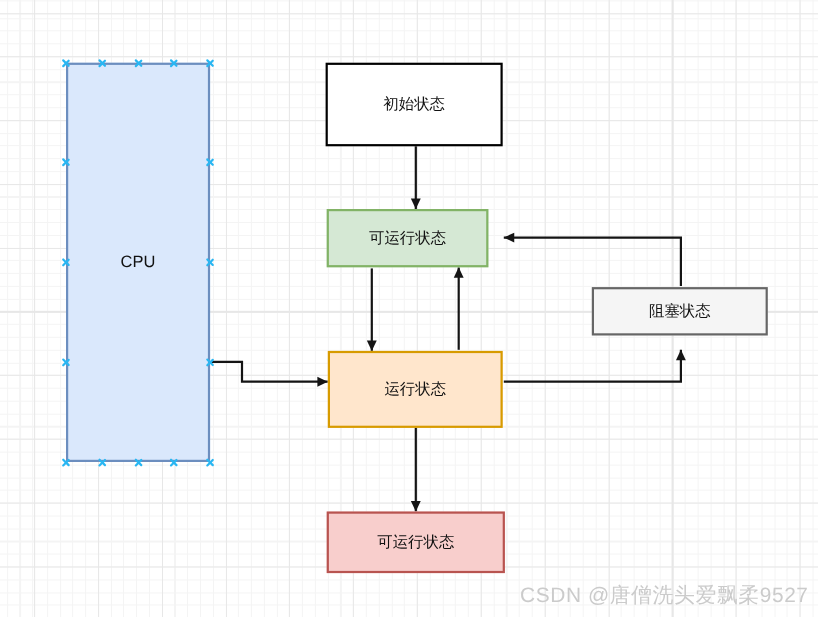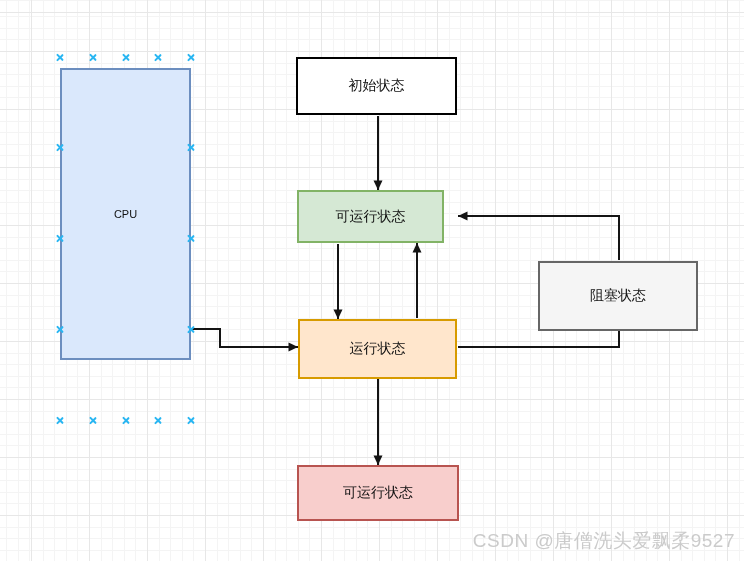--- a/index.html
+++ b/index.html
@@ -16,25 +16,25 @@
       repeating-linear-gradient(0deg,  #f4f4f4 0 1px, transparent 1px 11.6px);
     background-position:31px 13px,31px 13px,31px 13px,31px 13px;
   }
   .node{
     position:absolute;
     box-sizing:border-box;
     display:flex;align-items:center;justify-content:center;
     font-size:14px;color:#111;
     white-space:nowrap;
   }
-  #node-cpu       {left:60px; top:68px; width:131px;height:292px;background:#dae8fc;border:2px solid #6c8ebf;font-size:11px;}
-  #node-initial   {left:296px;top:57px; width:161px;height:58px; background:#ffffff;border:2px solid #000000;}
+  #node-cpu       {left:60px; top:57px; width:131px;height:363px;background:#dae8fc;border:2px solid #6c8ebf;font-size:15px;}
+  #node-initial   {left:296px;top:57px; width:161px;height:76px; background:#ffffff;border:2px solid #000000;}
   #node-runnable  {left:297px;top:190px;width:147px;height:53px; background:#d5e8d4;border:2px solid #82b366;}
-  #node-running   {left:298px;top:319px;width:159px;height:60px; background:#ffe6cc;border:2px solid #d79b00;}
-  #node-blocked   {left:538px;top:261px;width:160px;height:70px; background:#f5f5f5;border:2px solid #666666;}
+  #node-running   {left:298px;top:319px;width:159px;height:70px; background:#ffe6cc;border:2px solid #d79b00;}
+  #node-blocked   {left:538px;top:261px;width:160px;height:44px; background:#f5f5f5;border:2px solid #666666;}
   #node-terminated{left:297px;top:465px;width:162px;height:56px; background:#f8cecc;border:2px solid #b85450;}
   #edges{position:absolute;left:0;top:0;width:744px;height:561px;pointer-events:none;}
   #edges path{pointer-events:stroke;}
   .cross{position:absolute;width:9px;height:9px;pointer-events:auto;}
   .cross::before,.cross::after{
     content:"";position:absolute;left:3.7px;top:0;width:1.6px;height:9px;
     background:#29b6f2;border-radius:1px;
   }
   .cross::before{transform:rotate(45deg);}
   .cross::after{transform:rotate(-45deg);}

